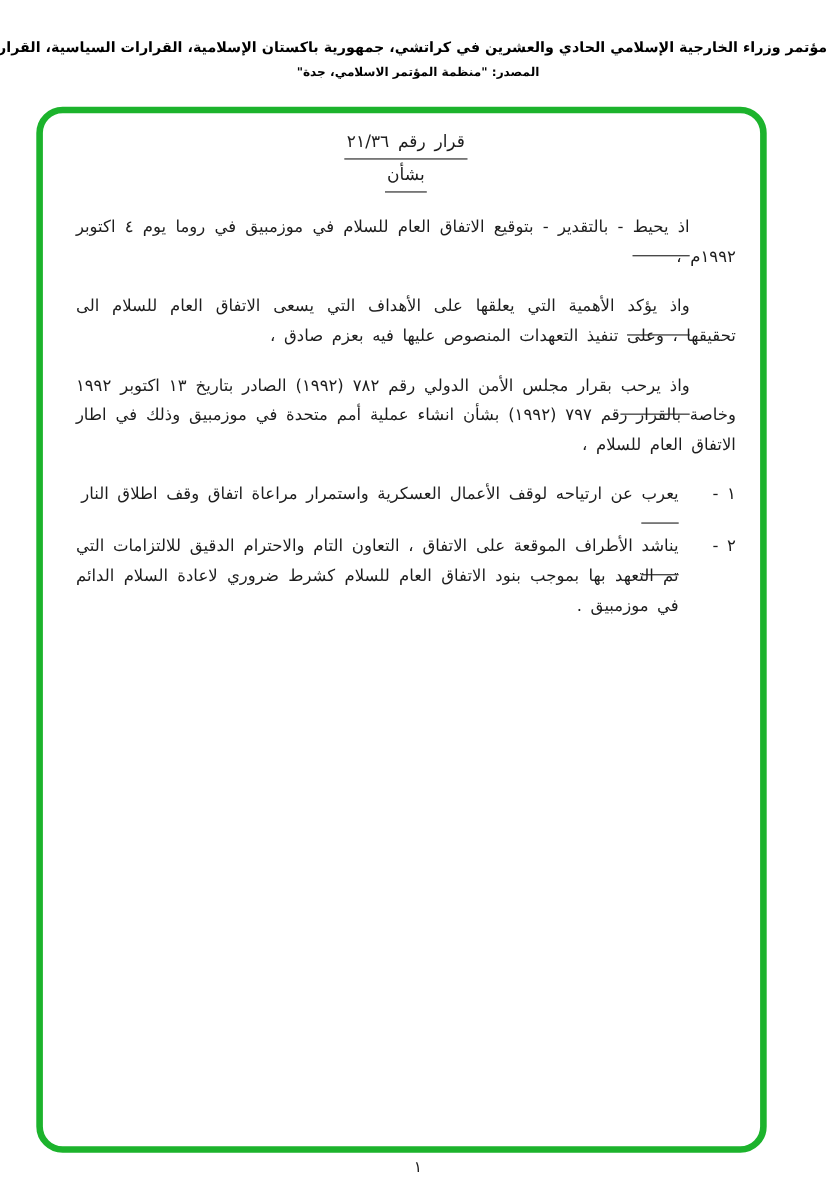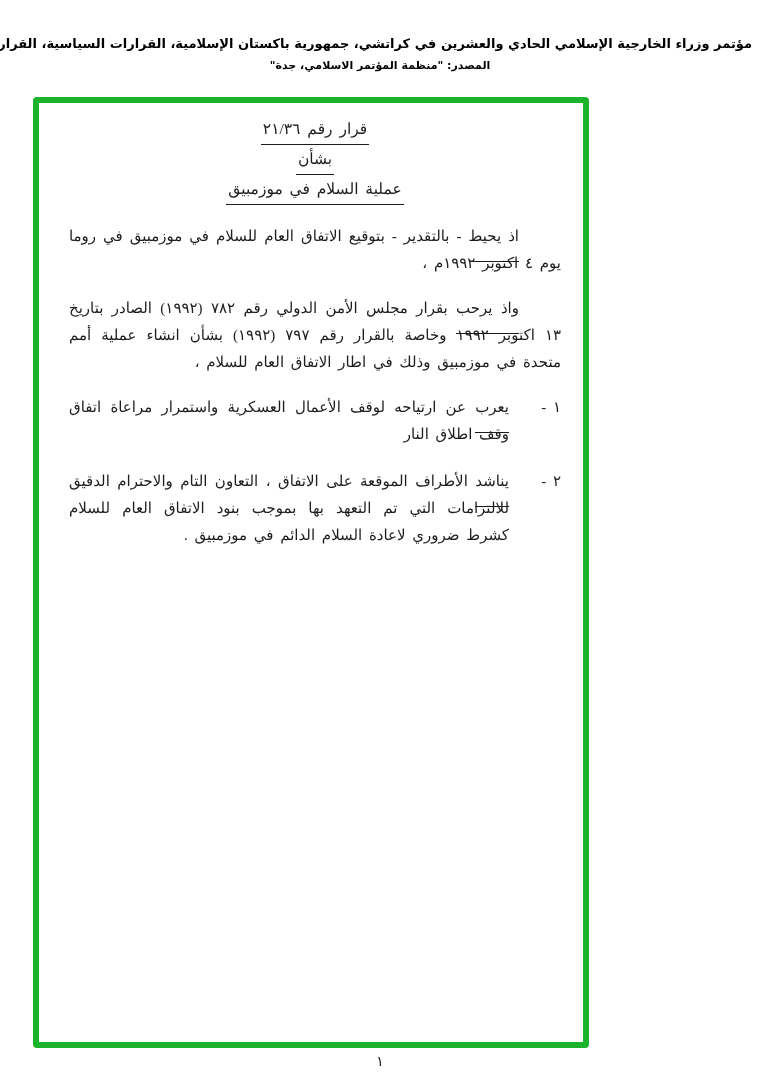--- a/index.html
+++ b/index.html
@@ -21,26 +21,25 @@
     font-size: 13px; font-weight: bold; letter-spacing: 0;
     line-height: 20px; white-space: nowrap;
   }
   .caption-line2 {
     font-size: 11px; font-weight: bold; line-height: 18px; margin-top: 3px;
   }
 
   
   .frame {
     position: absolute; left: 33px; top: 97px;
-    width: 556px; height: 951px;
+    width: 664px; height: 951px;
     border: 6px solid #1cb32c;
-    border-radius: 4px;
+    border-radius: 24px;
     background: #ffffff;
     padding: 10px 22px 0 30px;
-    font-family: Liberation Serif, serif;
   }
 
   .doc {
     direction: rtl; text-align: right;
     color: #1d1d1d;
     font-size: 15px; line-height: 27px;
     word-spacing: 3px;
   }
 
   
@@ -96,29 +95,27 @@
   <div class="frame" style="border-color: rgb(28, 179, 44);">
     <div class="doc" style="color: rgb(29, 29, 29);">
 
       <div class="title-block">
         <span class="title-line">
           <span>قرار رقم ٢١/٣٦</span>
         </span>
         <span class="title-line">
           <span>بشأن</span>
         </span>
-        <span class="title-line">
-          <span>عملية السلام في موزمبيق</span>
-        </span>
       </div>
 
 
       <p class="para"><span class="lead">اذ يحيط</span> <span>- بالتقدير - بتوقيع الاتفاق العام للسلام في موزمبيق في روما يوم ٤ اكتوبر ١٩٩٢م ،</span></p>
 
 
+      <p class="para"><span class="lead">واذ يؤكد</span> <span>الأهمية التي يعلقها على الأهداف التي يسعى الاتفاق العام للسلام الى تحقيقها ، وعلى تنفيذ التعهدات المنصوص عليها فيه بعزم صادق ،</span></p>
 
       <p class="para"><span class="lead">واذ يرحب</span> <span>بقرار مجلس الأمن الدولي رقم ٧٨٢ (١٩٩٢) الصادر بتاريخ ١٣ اكتوبر ١٩٩٢ وخاصة بالقرار رقم ٧٩٧ (١٩٩٢) بشأن انشاء عملية أمم متحدة في موزمبيق وذلك في اطار الاتفاق العام للسلام ،</span></p>
 
 
 
       <div class="item">
         <span class="item-number">١ -</span>
         <span class="lead">يعرب</span> <span>عن ارتياحه لوقف الأعمال العسكرية واستمرار مراعاة اتفاق وقف اطلاق النار</span>
       </div>
 

